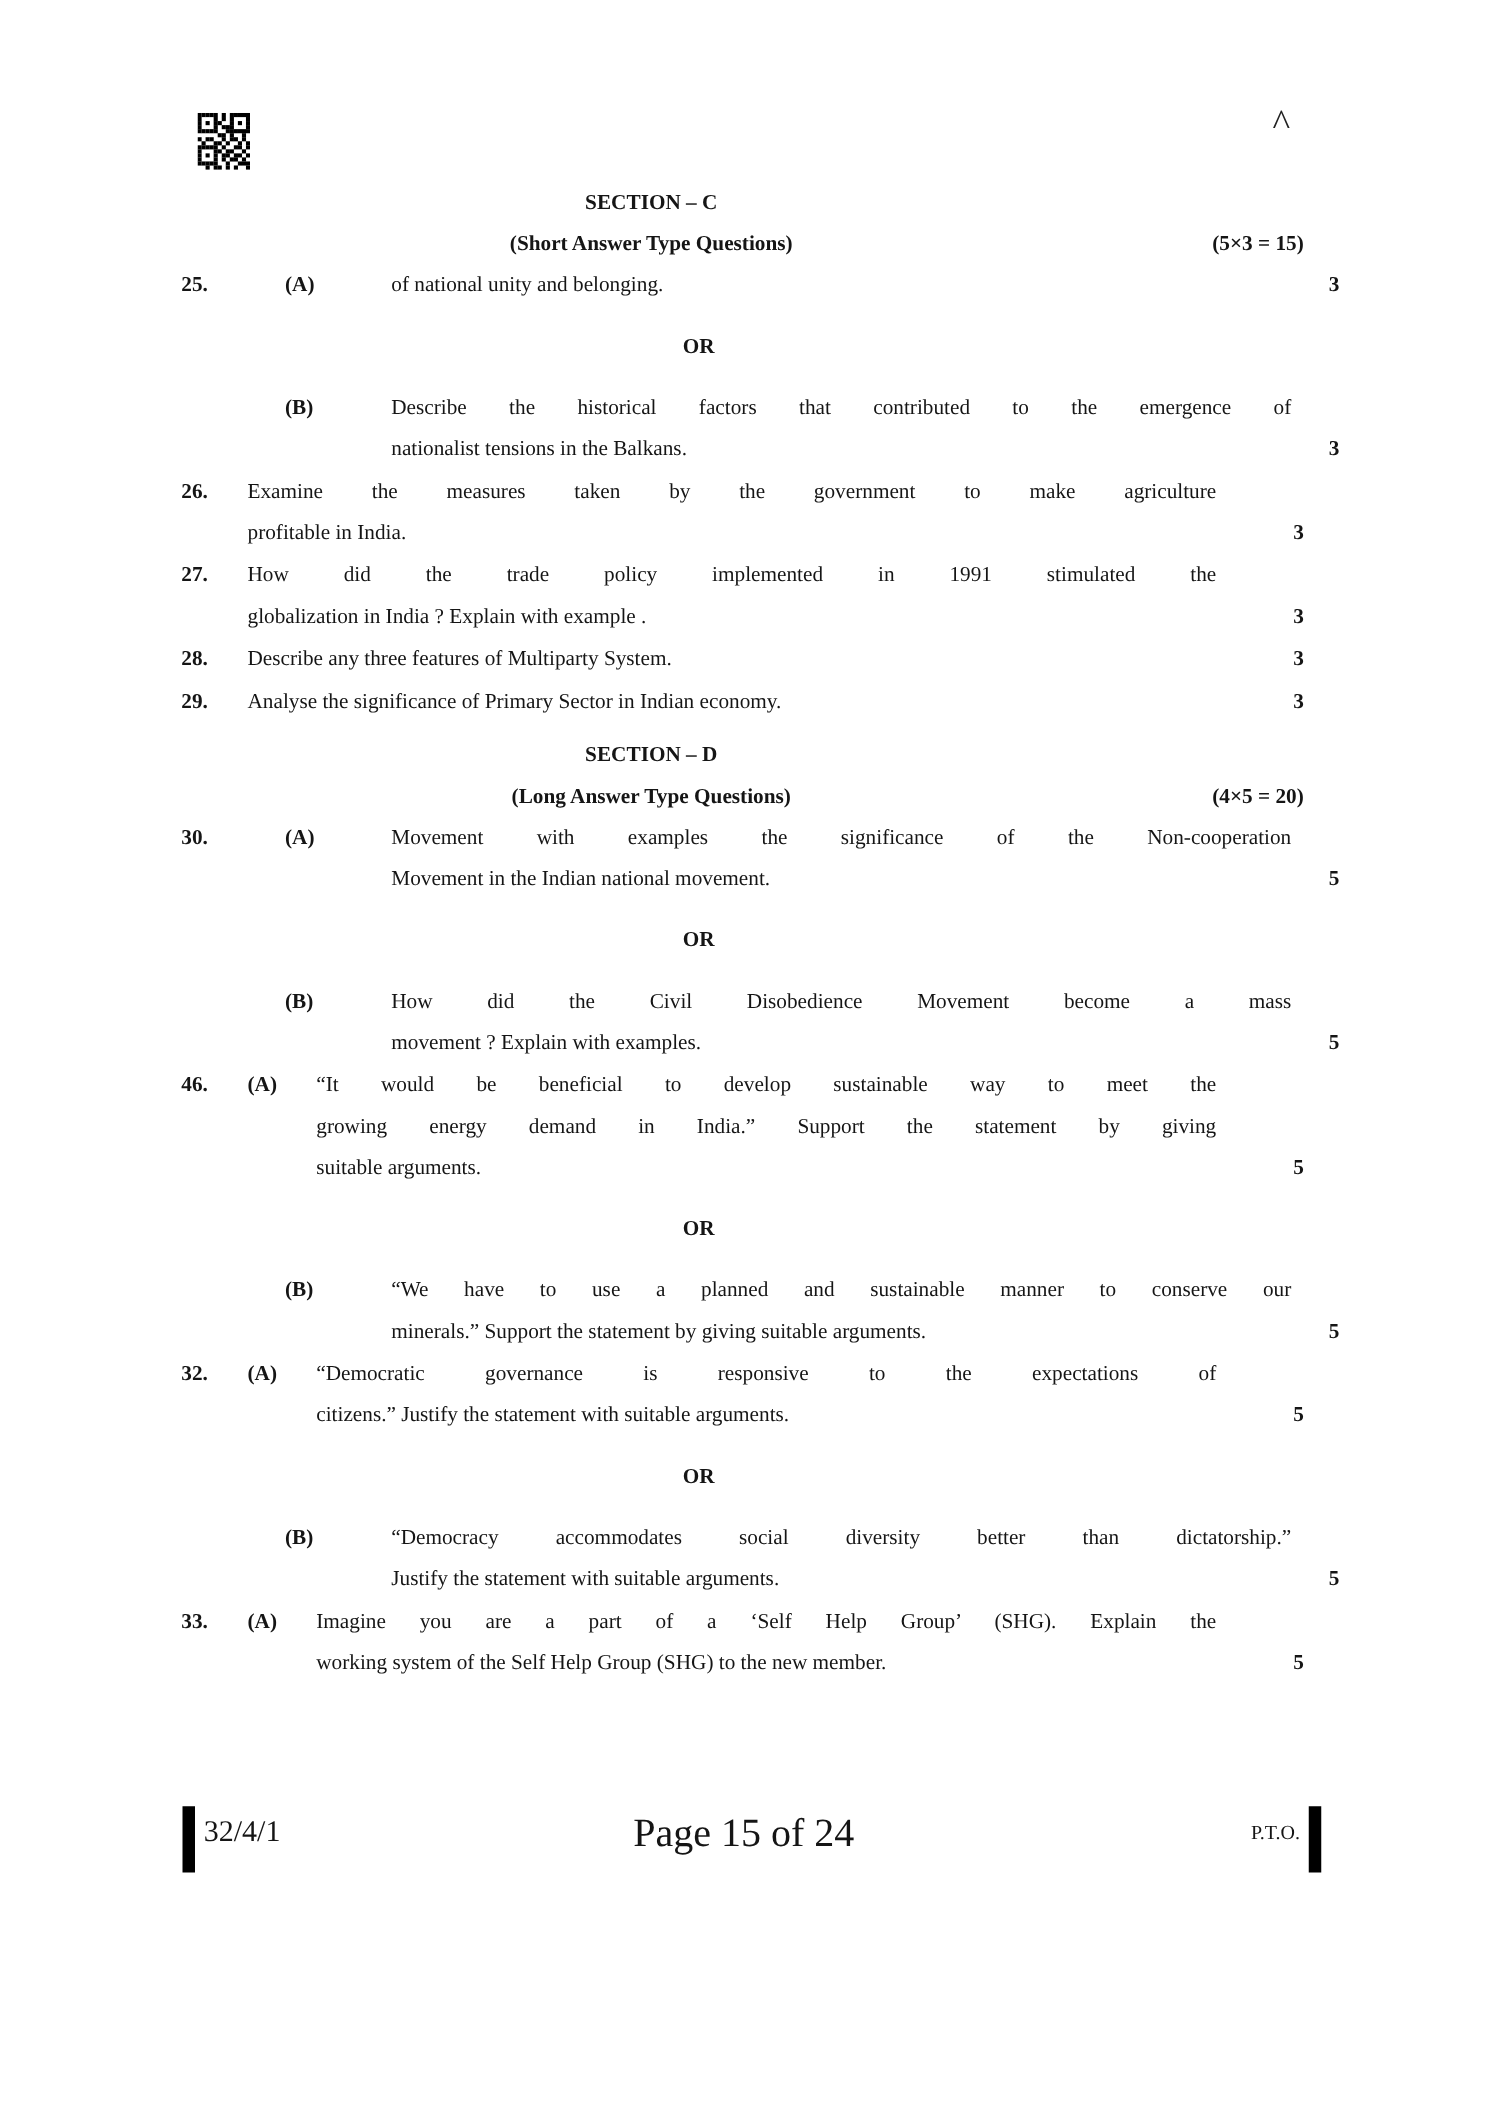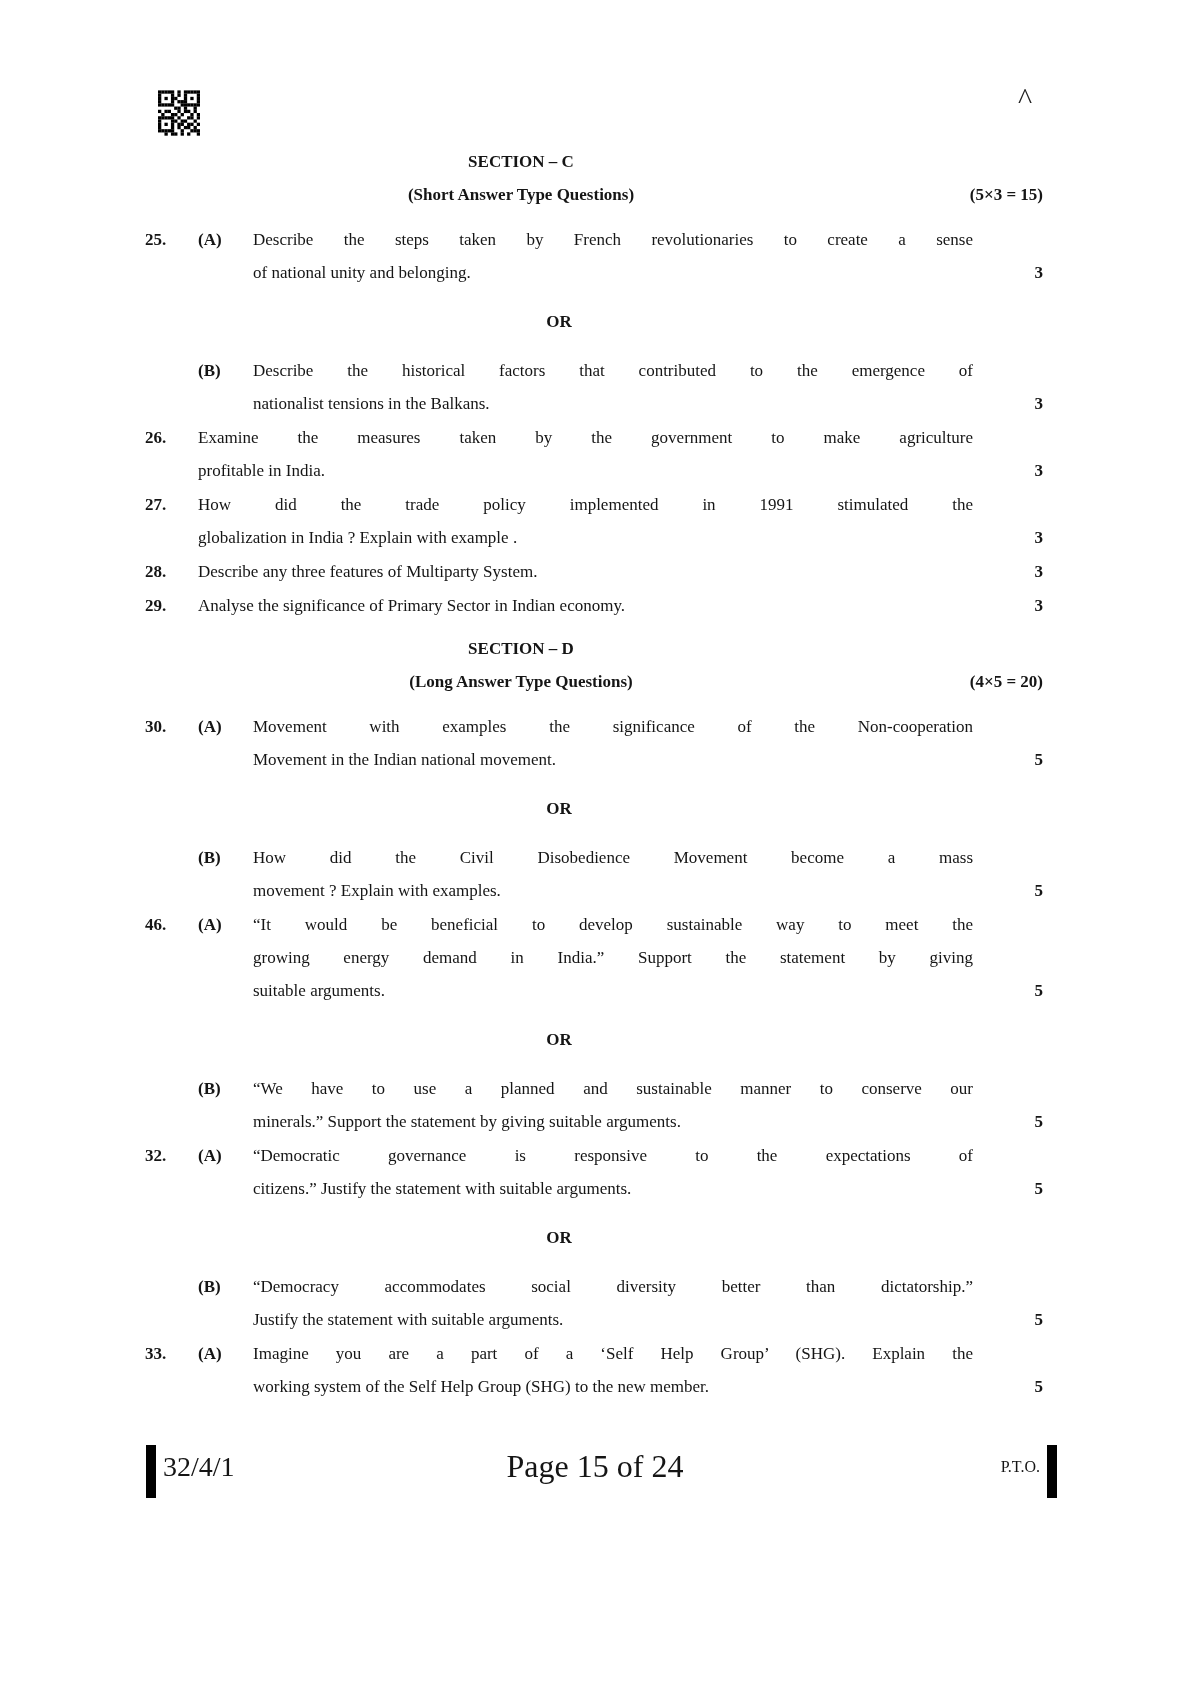--- a/index.html
+++ b/index.html
@@ -16,34 +16,34 @@
     text-align:center; line-height:30px; cursor:default;
   }
   
   .content { position:absolute; left:145px; top:145px; width:898px; font-size:17px; line-height:33px; }
   .section { position:relative; }
   .section + .section { margin-top:10px; }
   .hdr-row { position:relative; width:898px; line-height:33px; }
   .hdr-center { width:752px; text-align:center; font-weight:bold; }
   .hdr-marks { position:absolute; right:0; top:0; font-weight:bold; }
   .q { display:flex; margin-top:1px; }
-  .q.no-gap { margin-top:12px; }
+  .q.no-gap { margin-top:0;gap:30px; }
   .q-num { width:53px; font-weight:bold; flex:0 0 auto; }
   .q-letter { width:55px; font-weight:bold; flex:0 0 auto; }
   .q-body { width:720px; flex:0 0 auto; }
   .q-body.wide { width:775px; }
   .ln { text-align:justify; text-align-last:justify; }
   .ln:last-child { text-align-last:left; }
   .q-marks { flex:1 1 auto; text-align:right; align-self:flex-end; font-weight:bold; }
   .or { width:828px; text-align:center; font-weight:bold; margin:16px 0; }
   
   .bar { position:absolute; background:#000; width:10px; height:53px; top:1445px; }
   .bar-left { left:146px; }
   .bar-right { left:1047px; }
-  .footer-code { position:absolute; left:163px; top:1450px; font-size:28px; line-height:33px; }
+  .footer-code { position:absolute; left:163px; top:1450px; font-size:24px; line-height:33px; }
   .footer-center { position:absolute; left:0; right:0; top:1450px; text-align:center; font-size:32px; line-height:33px; }
   .footer-pto { position:absolute; right:150px; top:1450px; font-size:16px; line-height:33px; }
 </style>
 </head>
 <body>
 
 <div class="page">
 
   <svg class="qr" viewBox="0 0 13 14" xmlns="http://www.w3.org/2000/svg">
       <rect x="0" y="0" width="1.02" height="1.02" fill="#000"></rect>
@@ -157,21 +157,20 @@
           <div class="hdr-center">SECTION – C</div>
         </div>
         <div class="hdr-row">
           <div class="hdr-center">(Short Answer Type Questions)</div>
           <div class="hdr-marks">(5×3 = 15)</div>
         </div>
         <div class="q no-gap">
           <div class="q-num">25.</div>
           <div class="q-letter">(A)</div>
           <div class="q-body">
-            <div class="ln">Describe the steps taken by French revolutionaries to create a sense</div>
             <div class="ln">of national unity and belonging.</div>
           </div>
           <div class="q-marks">3</div>
         </div>
         <div class="or">OR</div>
         <div class="q no-gap">
           <div class="q-num"></div>
           <div class="q-letter">(B)</div>
           <div class="q-body">
             <div class="ln">Describe the historical factors that contributed to the emergence of</div>

